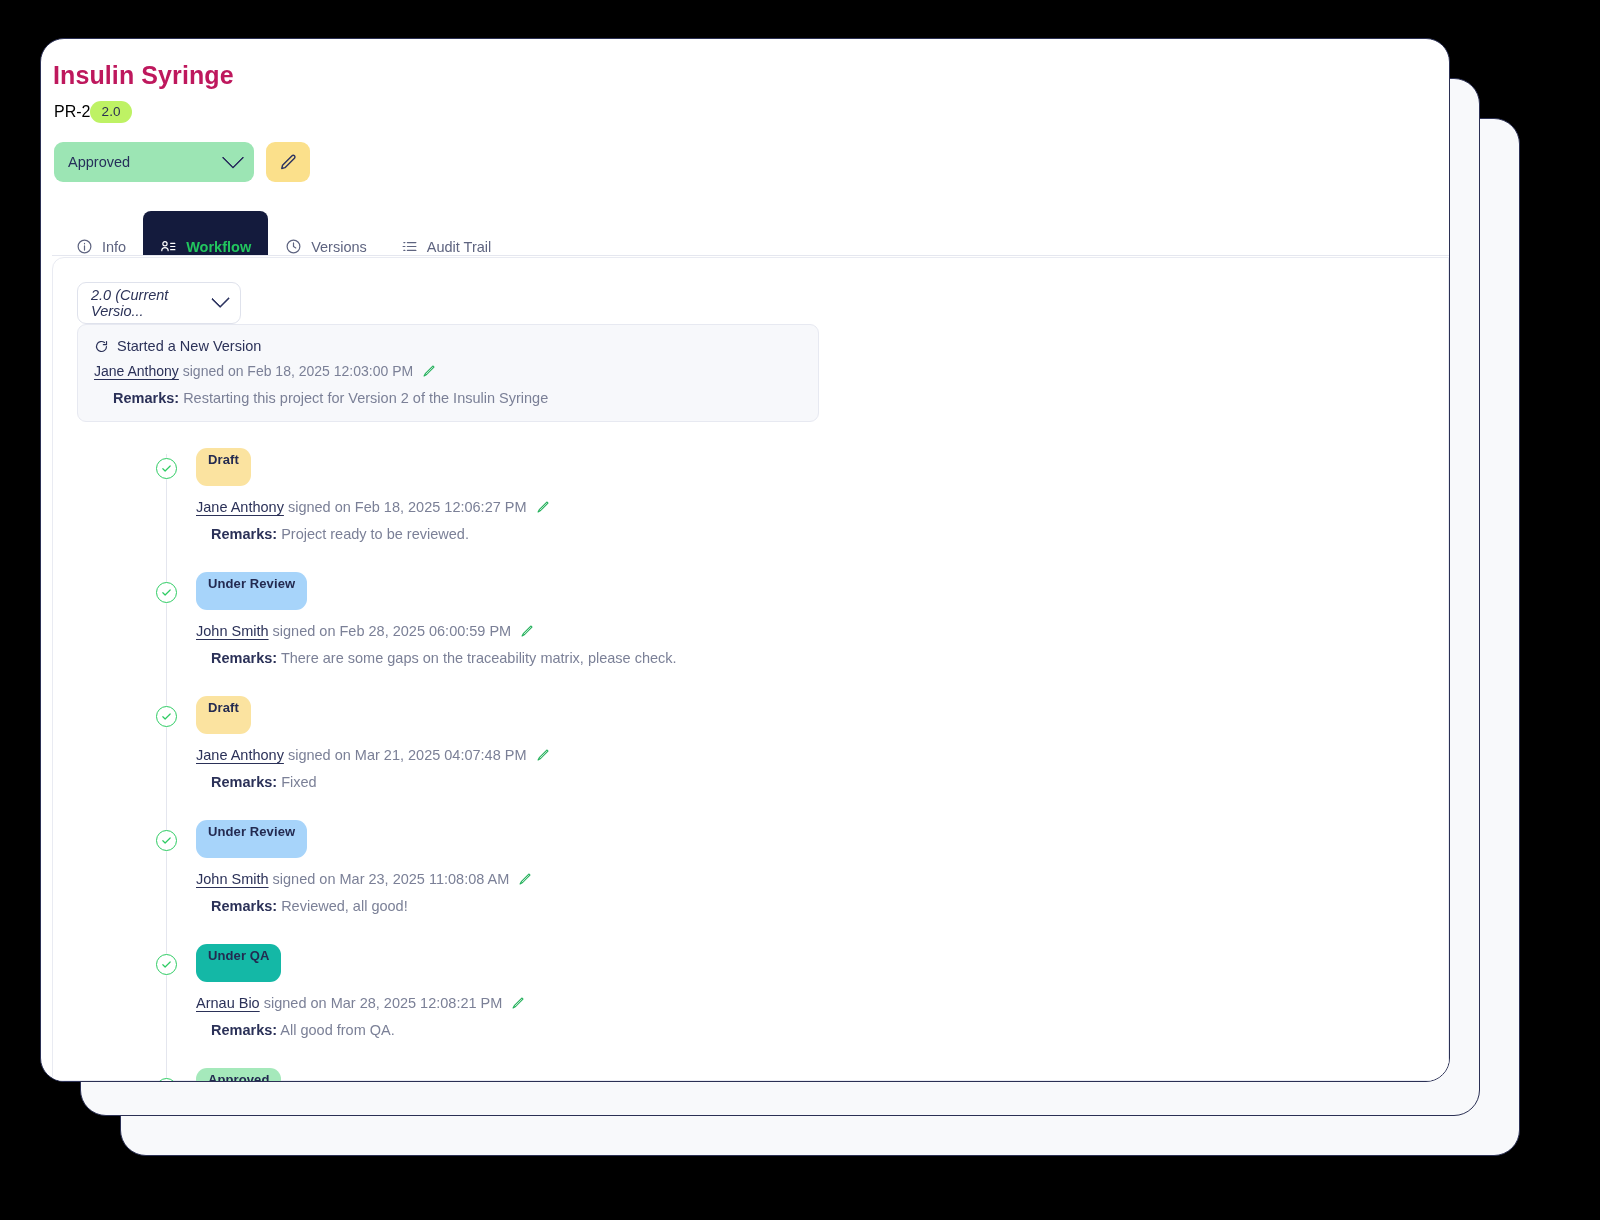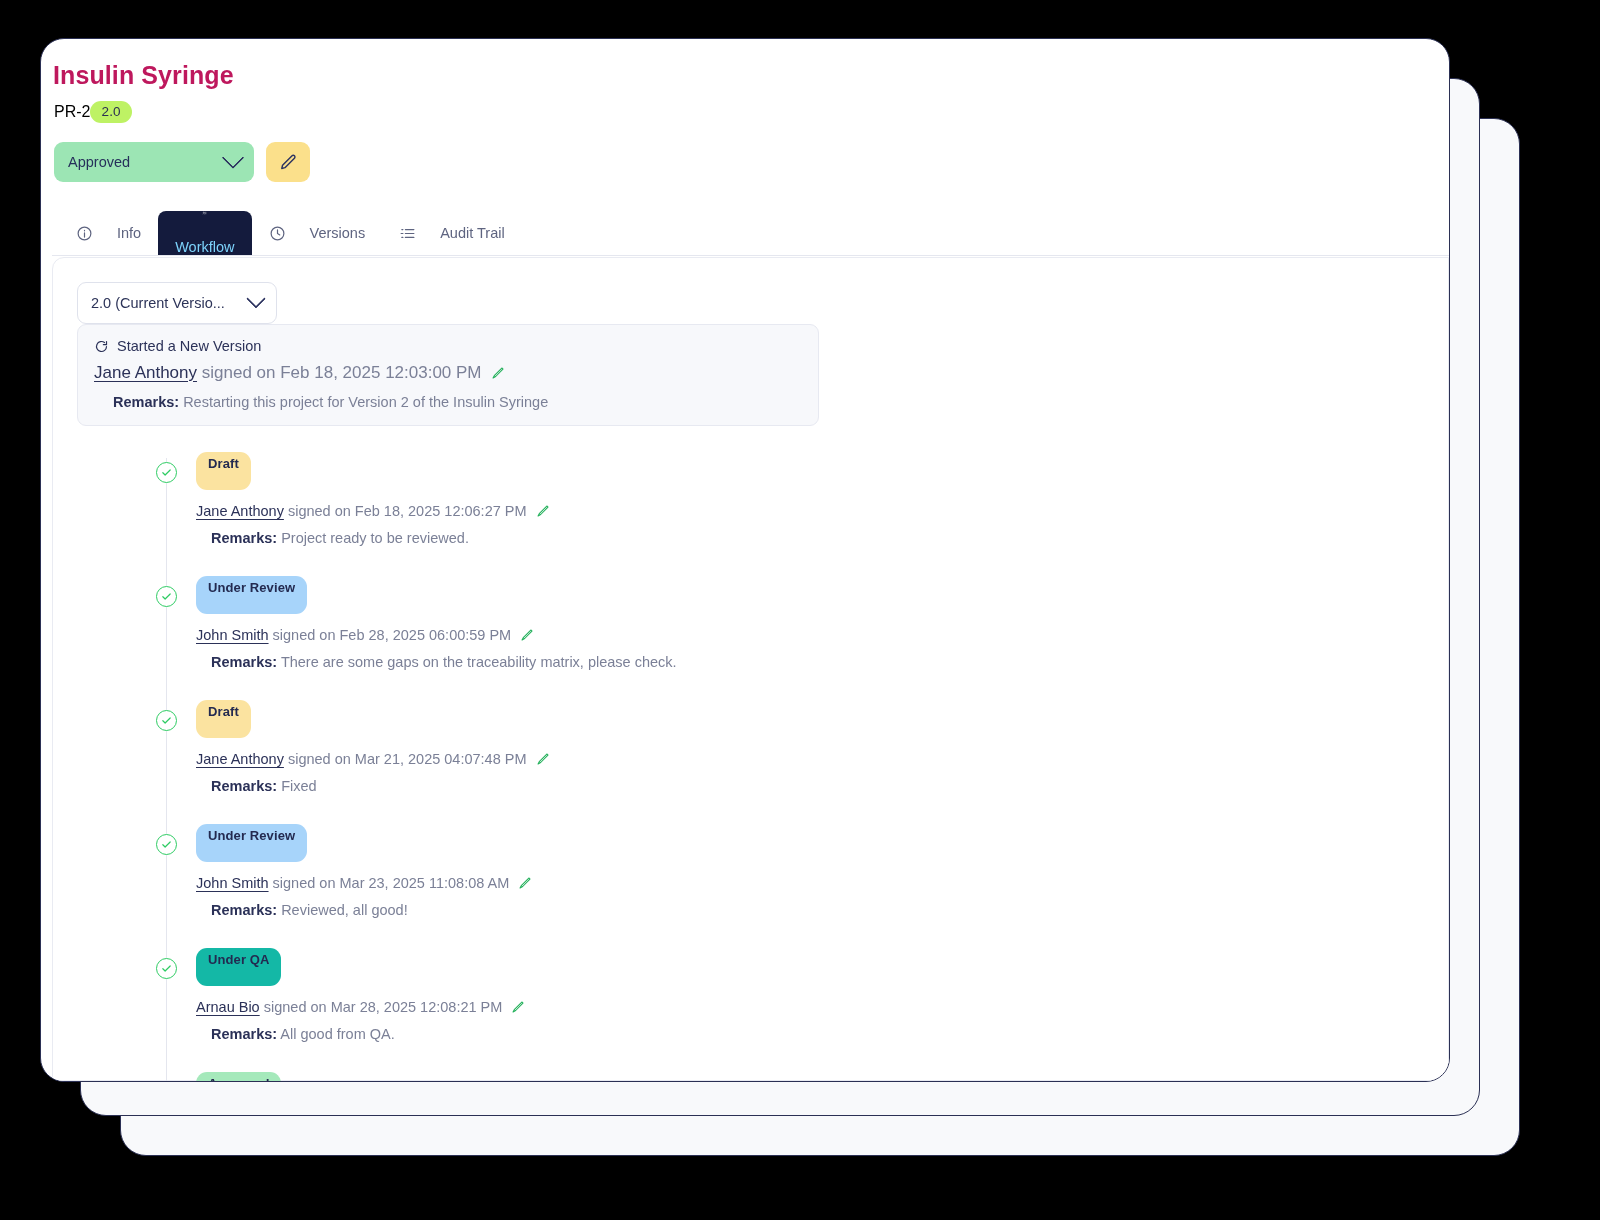--- a/index.html
+++ b/index.html
@@ -84,62 +84,63 @@
   }
 
   
   .tabs {
     display: flex; align-items: flex-end;
     margin-top: 26px; padding-left: 7px;
     border-bottom: 1px solid #e5e7ef;
     height: 48px;
   }
   .tab {
-    display: flex; align-items: center; gap: 24px;
+    display: flex; align-items: flex-end; gap: 9px;
     height: 44px; padding: 0 17px;
     font-size: 14.5px; color: #5e6480;
     border-radius: 8px 8px 0 0;
     cursor: pointer;
     white-space: nowrap;
   }
-  .tab.active { background: #141b3d; color: #7dd3fc; font-weight: 400; flex-direction: column; }
+  .tab.active { background: #141b3d; color: #22c55e; font-weight: 700; }
   .tab svg { display: block; }
   .inner-panel {
     position: absolute;
     left: 11px; right: 0; top: 218px; bottom: 0;
     background: #ffffff;
     border: 1px solid #e9ebf2;
     border-radius: 12px 0 0 0;
     padding: 24px 0 0 24px;
   }
 
   .ver-select {
-    width: 200px; height: 42px;
+    width: 164px; height: 42px;
     background: #ffffff;
     border: 1px solid #dfe2ec;
     border-radius: 9px;
     display: flex; align-items: center; justify-content: space-between;
     padding: 0 13px 0 13px;
     font-size: 14.5px; color: #2c3358;
     cursor: pointer;
+    font-style: italic;
   }
   .ver-select .chev { width: 14px; height: 14px; border-width: 2px; }
 
   .newver-box {
     width: 742px;
     background: #f7f8fb;
     border: 1px solid #e7e9f1;
     border-radius: 9px;
     padding: 13px 16px 15px;
   }
   .nv-title {
     display: flex; align-items: center; gap: 8px;
     font-size: 14.5px; color: #2b3158; font-weight: 400;
   }
-  .sigline { margin-top: 9px; font-size: 17px; color: #7b8097; }
+  .sigline { margin-top: 9px; font-size: 14px; color: #7b8097; }
   .sigline .who {
     color: #2b3158; text-decoration: underline;
     text-underline-offset: 3px; cursor: pointer;
   }
   .remarks {
     margin-top: 9px; margin-left: 19px;
     font-size: 14.5px; color: #7b8097;
   }
   .remarks b { color: #2b3158; font-weight: 700; }
 

